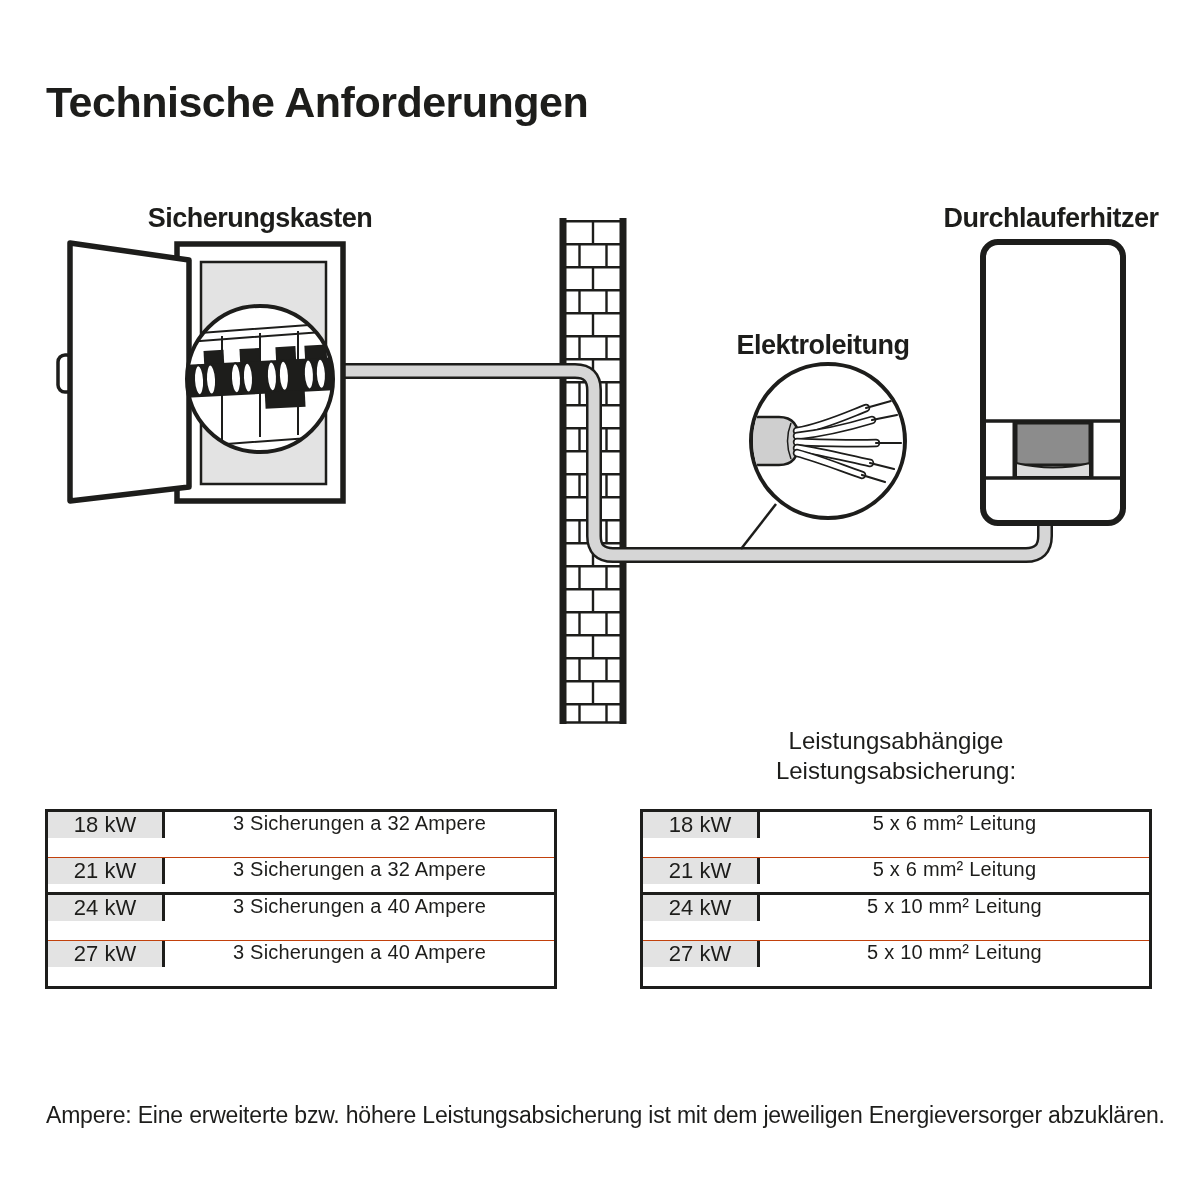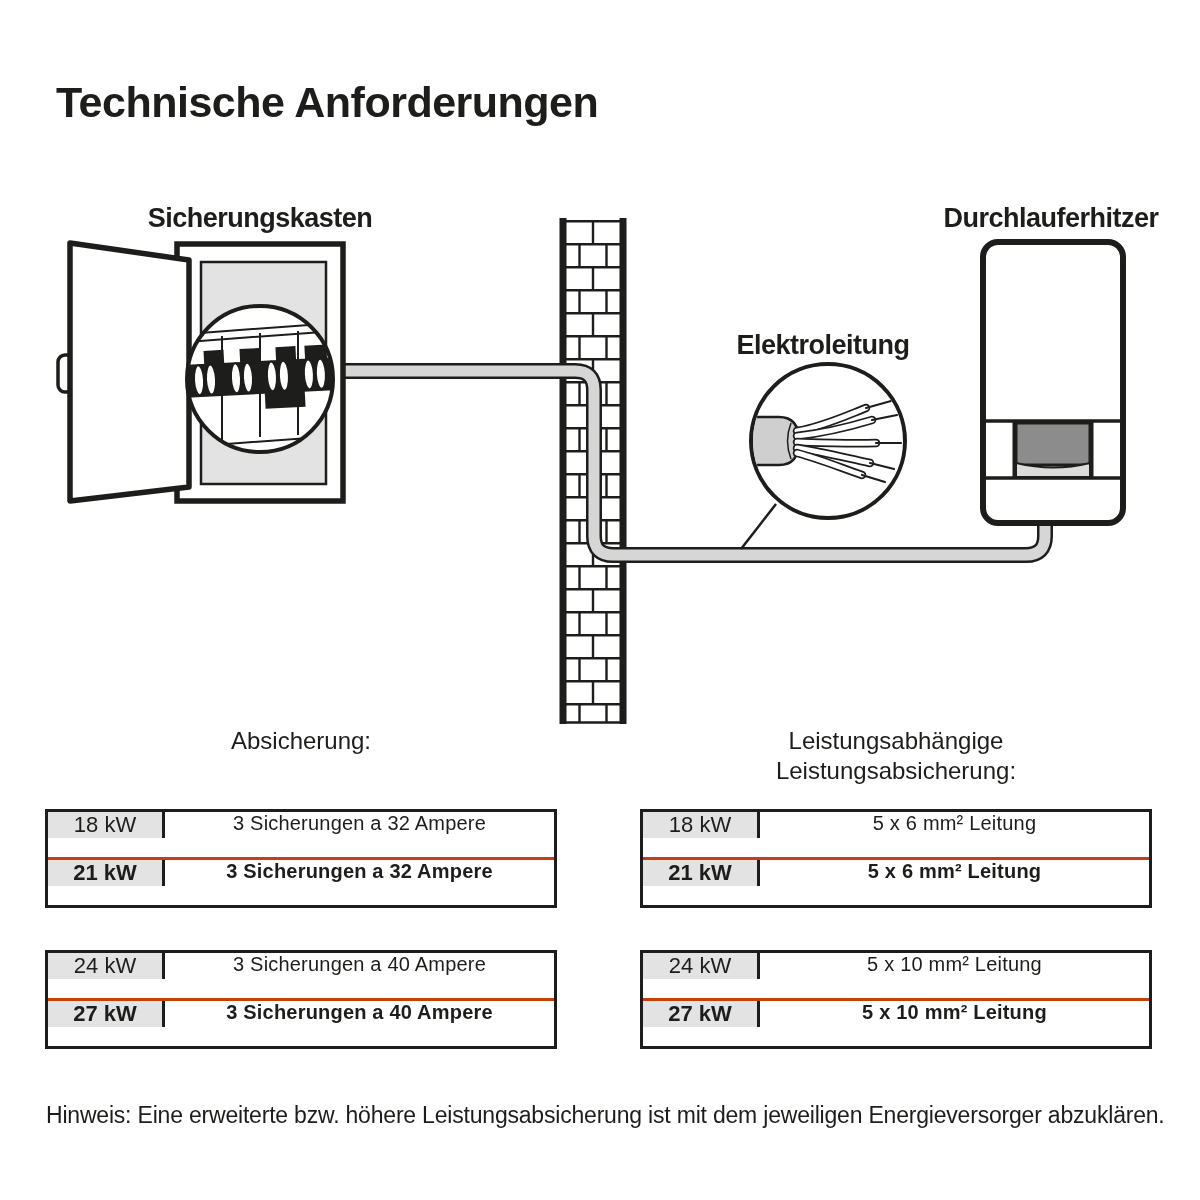--- a/index.html
+++ b/index.html
@@ -3,43 +3,43 @@
 <meta charset="utf-8">
 <style>
   html,body{margin:0;padding:0;}
   body{
     width:1200px;height:1200px;position:relative;overflow:hidden;
     background:#ffffff;color:#1d1d1b;
     font-family:"Liberation Sans","DejaVu Sans",sans-serif;
   }
   .title{
     position:absolute;left:46px;top:78px;
-    font-size:43px;font-weight:bold;letter-spacing:-0.5px;margin-left:10px;
+    font-size:43px;font-weight:bold;letter-spacing:-0.5px;
   }
   svg.diagram{position:absolute;left:0;top:0;}
   .svg-label{
     font-family:"Liberation Sans","DejaVu Sans",sans-serif;
     font-weight:bold;font-size:27px;letter-spacing:-0.5px;fill:#1d1d1b;
   }
   .col-head{
     position:absolute;width:512px;text-align:center;
     font-size:24px;line-height:30px;top:726px;
   }
   .col-head.left{left:45px;}
   .col-head.right{left:640px;}
   .tgroup{
     position:absolute;width:512px;border:3px solid #1d1d1b;
     box-sizing:border-box;background:#ffffff;
   }
   .tgroup.c1{left:45px;}
   .tgroup.c2{left:640px;}
   .tgroup.r1{top:809px;}
-  .tgroup.r2{top:950px;}
+  .tgroup.r2{top:892px;}
   .trow{display:flex;height:45px;align-items:flex-start;}
-  .trow + .trow{border-top:3px solid #c2410c;font-weight:bold;}
+  .trow + .trow{border-top:1px solid #c2410c;}
   .tlabel{
     width:114px;background:#e3e3e3;border-right:3px solid #1d1d1b;
     display:flex;align-items:center;justify-content:center;
     font-size:22px;flex:0 0 auto;
   }
   .tvalue{
     flex:1;display:flex;align-items:center;justify-content:center;
     font-size:20px;letter-spacing:0.2px;
   }
   .note{
@@ -141,21 +141,20 @@
     <rect x="1016" y="423" width="74" height="42" fill="#8c8c8c" stroke="#1d1d1b" stroke-width="3"></rect>
     <path d="M1016 463 Q1053 472 1090 463 L1090 477 H1016 Z" fill="#dcdcdc" stroke="#1d1d1b" stroke-width="2"></path>
   </g>
 
   <text class="svg-label" x="260" y="227" text-anchor="middle">Sicherungskasten</text>
   <text class="svg-label" x="1051" y="227" text-anchor="middle">Durchlauferhitzer</text>
   <text class="svg-label" x="823" y="354" text-anchor="middle">Elektroleitung</text>
 </svg>
 
 <div class="col-head left">
-  <div>Absicherung:</div>
 </div>
 <div class="col-head right">
   <div>Leistungsabhängige</div>
   <div>Leistungsabsicherung:</div>
 </div>
 
 <div class="tgroup c1 r1">
   <div class="trow">
     <div class="tlabel">18 kW</div>
     <div class="tvalue">3 Sicherungen a 32 Ampere</div>
@@ -190,13 +189,13 @@
   <div class="trow">
     <div class="tlabel">24 kW</div>
     <div class="tvalue">5 x 10 mm² Leitung</div>
   </div>
   <div class="trow">
     <div class="tlabel">27 kW</div>
     <div class="tvalue">5 x 10 mm² Leitung</div>
   </div>
 </div>
 
-<div class="note">Hinweis: Eine erweiterte bzw. höhere Leistungsabsicherung ist mit dem jeweiligen Energieversorger abzuklären.</div>
+<div class="note">Ampere: Eine erweiterte bzw. höhere Leistungsabsicherung ist mit dem jeweiligen Energieversorger abzuklären.</div>
 
 </body></html>

